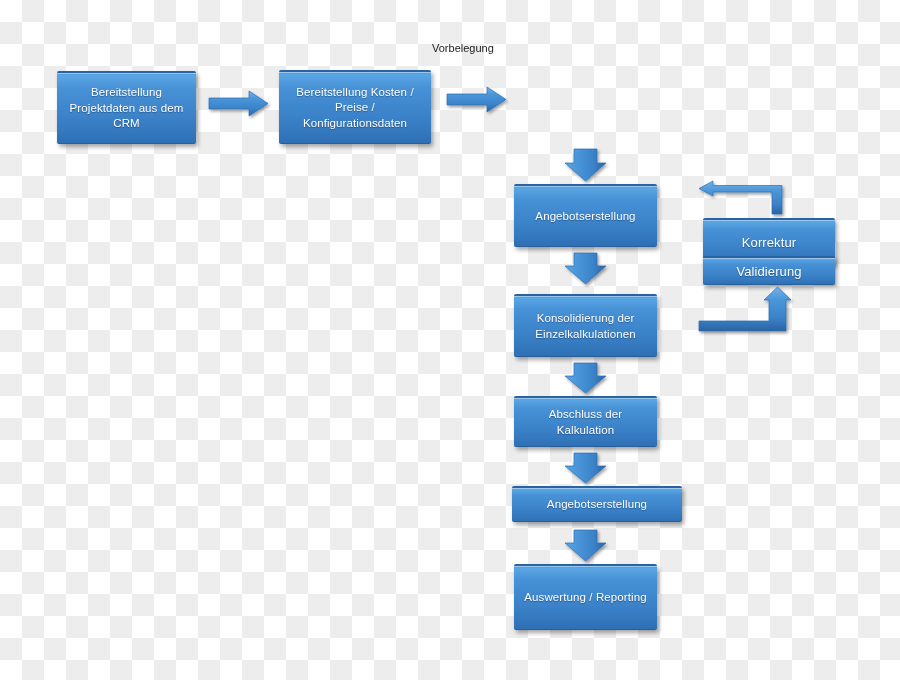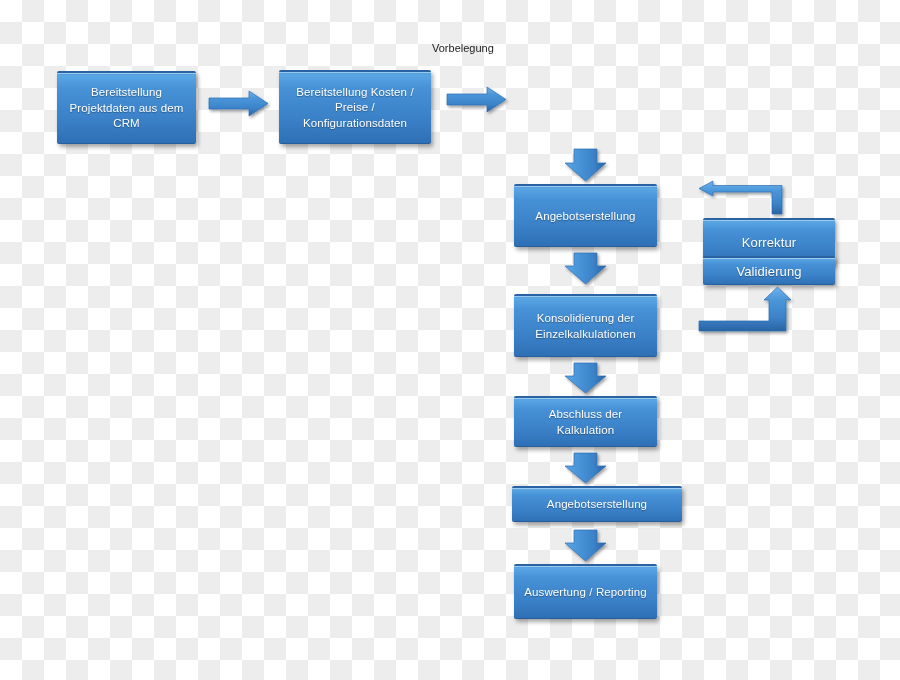--- a/index.html
+++ b/index.html
@@ -100,21 +100,21 @@
   </div>
 
   <div class="box" style="left:514px; top:294px; width:143px; height:63px;">
     <span class="box-label">Konsolidierung der Einzelkalkulationen</span>
   </div>
 
   <div class="box" style="left:484px; top:486px; width:170px; height:36px;margin-left:28px;">
     <span class="box-label">Angebotserstellung</span>
   </div>
 
-  <div class="box" style="left:514px; top:564px; width:143px; height:55px;">
+  <div class="box" style="left:514px; top:564px; width:143px; height:66px;">
     <span class="box-label">Auswertung / Reporting</span>
   </div>
 
   <div class="box pill" style="left:703px; top:218px; width:132px; height:47px;">
     <span class="box-label">Korrektur</span>
   </div>
 
   <div class="box pill" style="left:703px; top:256px; width:132px; height:29px;">
     <span class="box-label">Validierung</span>
   </div>

